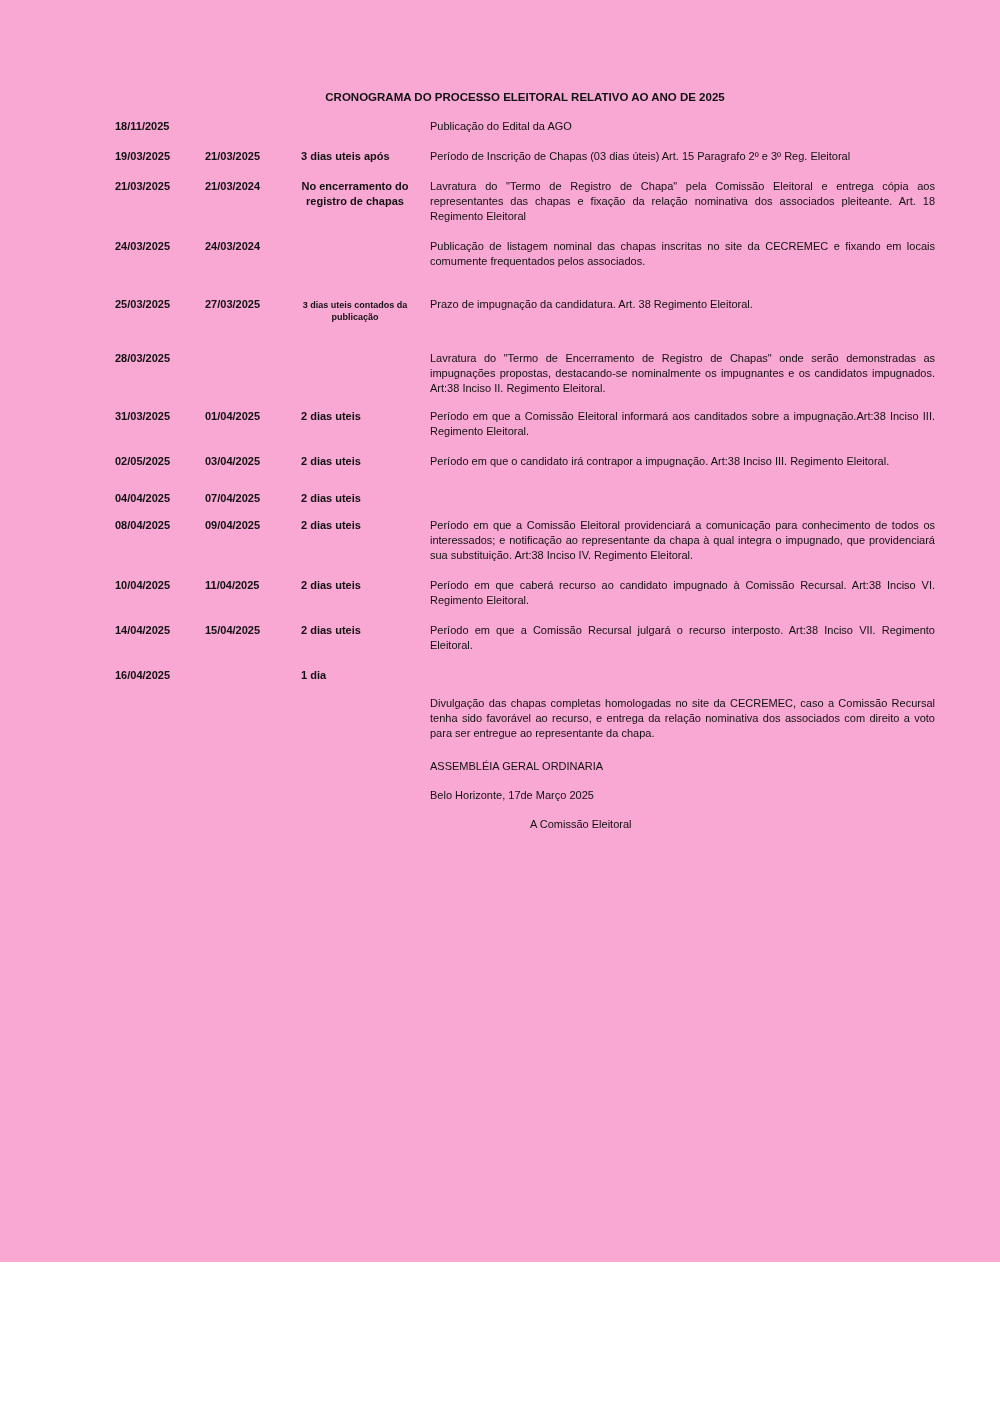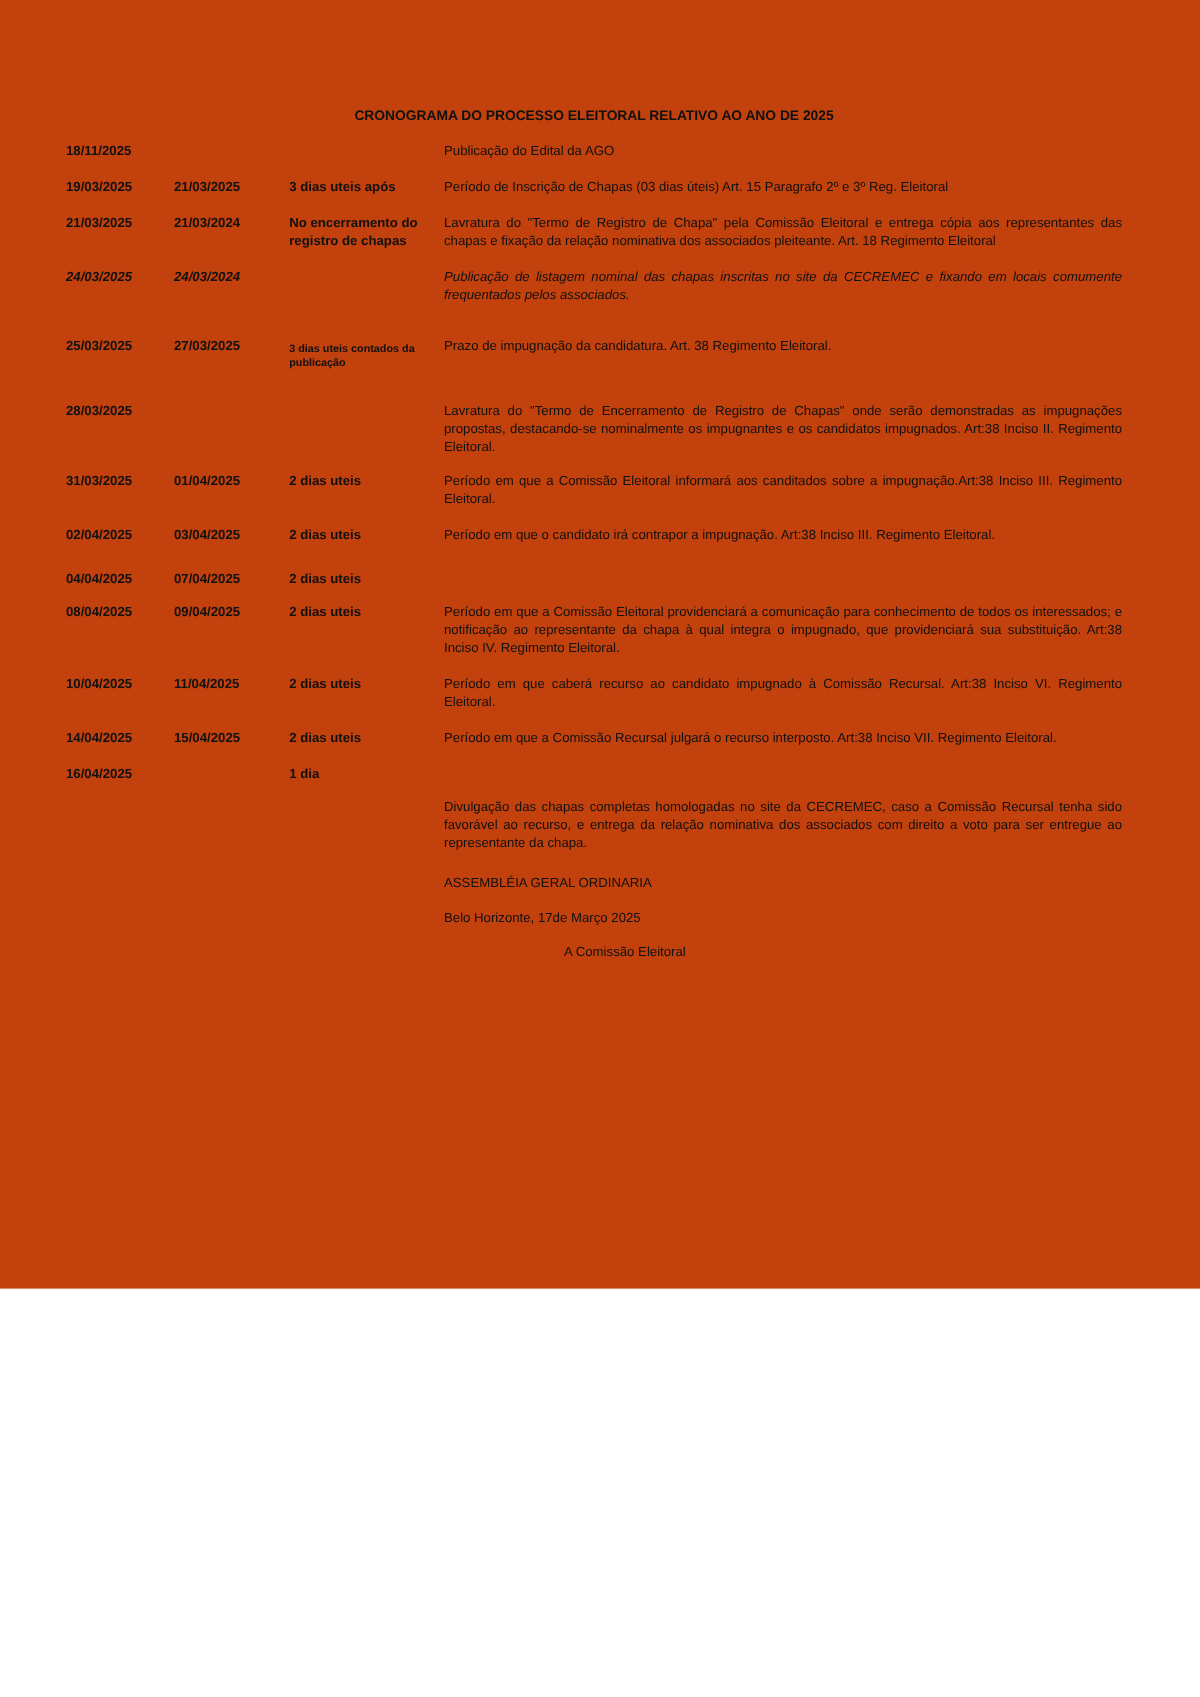--- a/index.html
+++ b/index.html
@@ -4,23 +4,23 @@
 <style>
   * { margin: 0; padding: 0; box-sizing: border-box; }
   html, body {
     background: #ffffff;
     font-family: "Liberation Sans", sans-serif;
     color: #111111;
   }
   .page {
     position: relative;
     width: 1000px;
-    height: 1074px;
-    background: #c2410c;
-    padding: 90px 65px 40px 55px;
+    height: 1262px;
+    background: #f9a8d4;
+    padding: 90px 65px 40px 115px;
     overflow: hidden;
   }
   .doc-title {
     text-align: center;
     font-weight: bold;
     font-size: 11.5px;
     line-height: 15px;
     margin-bottom: 14px;
   }
   .schedule { width: 100%; }
@@ -32,22 +32,22 @@
   .cell { font-size: 11px; line-height: 15px; }
   .c-start, .c-end { font-weight: bold; padding-right: 10px; }
   .c-dur { font-weight: bold; padding: 0 6px; }
   .c-desc {
     margin-left: 15px;
     text-align: justify;
     font-weight: normal;
   }
   
   .row:nth-child(3) .c-dur,
-  .row:nth-child(5) .c-dur { text-align: left; }
-  .row:nth-child(4) { margin-bottom: 28px; font-style: italic; }
+  .row:nth-child(5) .c-dur { text-align: center; }
+  .row:nth-child(4) { margin-bottom: 28px; }
   .row:nth-child(5) .c-dur { font-size: 9px; line-height: 12px; padding-top: 2px; }
   .row:nth-child(5) { margin-bottom: 12px; }
   .row:nth-child(6) { margin-bottom: 13px; margin-top: 28px; }
   .row:nth-child(8) { margin-bottom: 22px; }
   .row:nth-child(9) .c-desc { padding-top: 9px; }
   .row:nth-child(9) { margin-bottom: 12px; }
   .row:nth-child(13) { margin-bottom: 13px; }
   .row:nth-child(14) { margin-bottom: 18px; }
   .closing {
     margin-left: 315px;
@@ -110,21 +110,21 @@
   </div>
 
   <div class="row">
     <div class="cell c-start">31/03/2025</div>
     <div class="cell c-end">01/04/2025</div>
     <div class="cell c-dur">2 dias uteis</div>
     <div class="cell c-desc">Período em que a Comissão Eleitoral informará aos canditados sobre a impugnação.Art:38 Inciso III. Regimento Eleitoral.</div>
   </div>
 
   <div class="row">
-    <div class="cell c-start">02/04/2025</div>
+    <div class="cell c-start">02/05/2025</div>
     <div class="cell c-end">03/04/2025</div>
     <div class="cell c-dur">2 dias uteis</div>
     <div class="cell c-desc">Período em que o candidato irá contrapor a impugnação. Art:38 Inciso III. Regimento Eleitoral.</div>
   </div>
 
   <div class="row">
     <div class="cell c-start">04/04/2025</div>
     <div class="cell c-end">07/04/2025</div>
     <div class="cell c-dur">2 dias uteis</div>
   </div>

